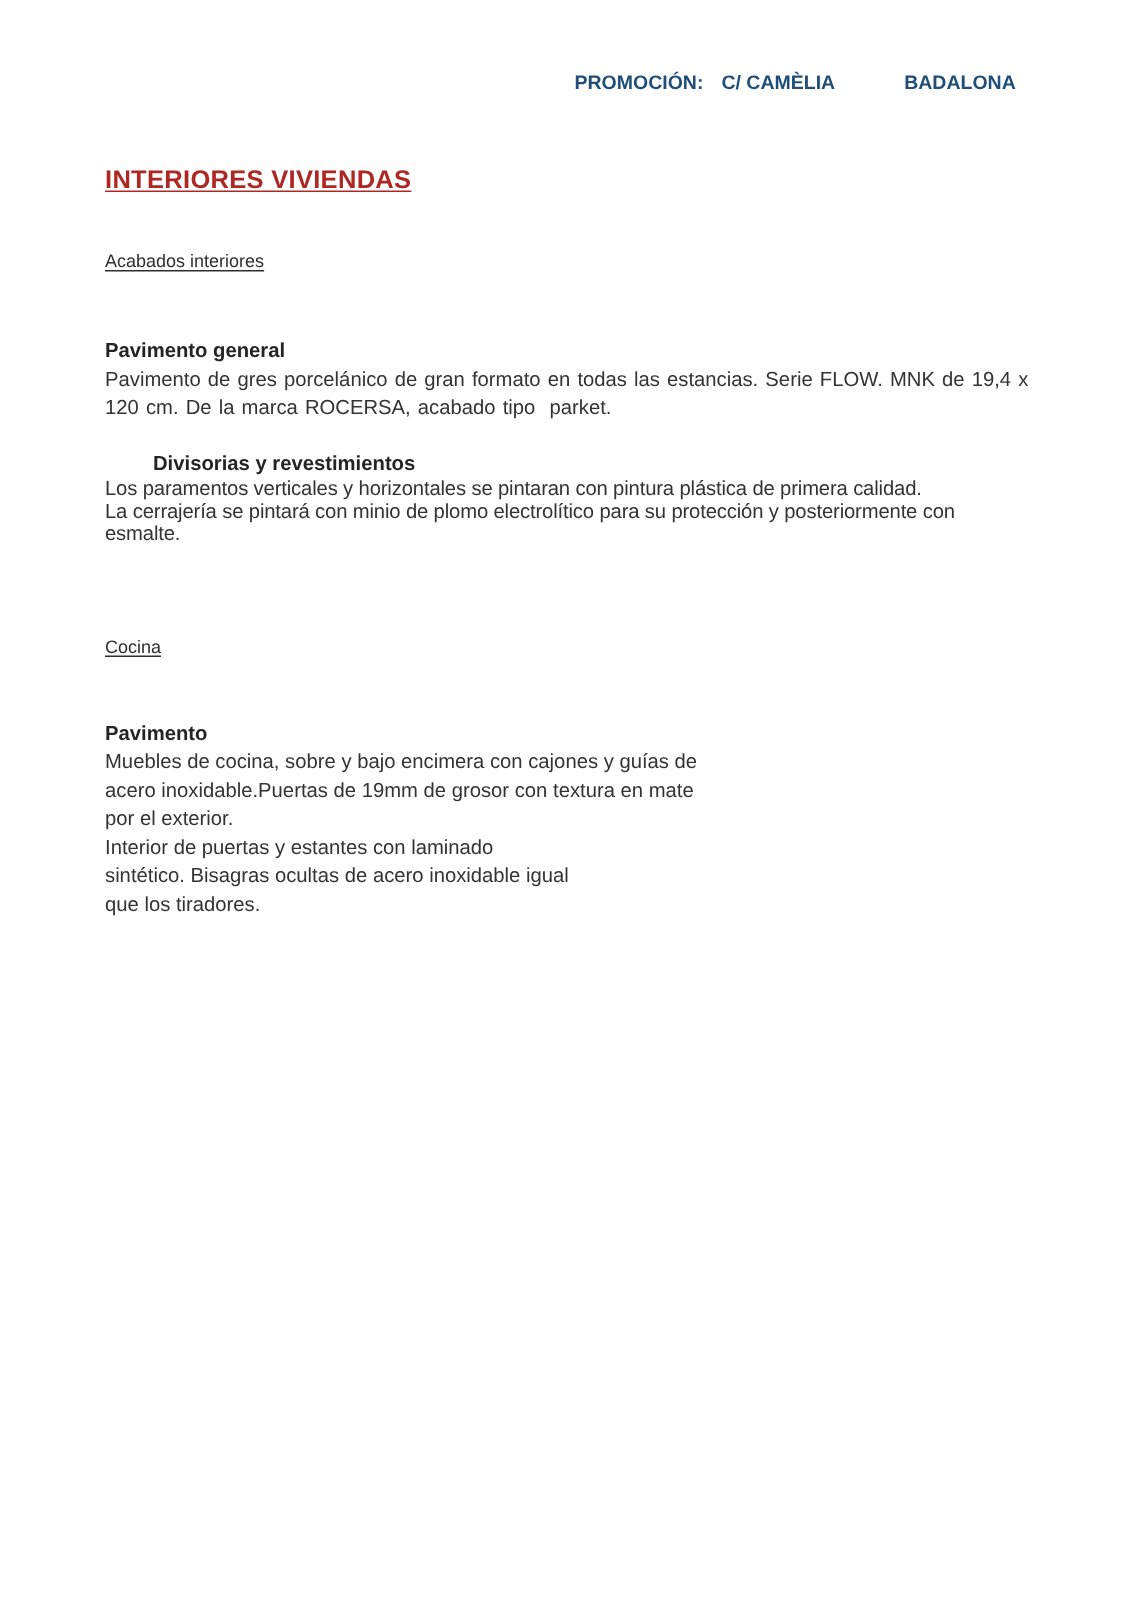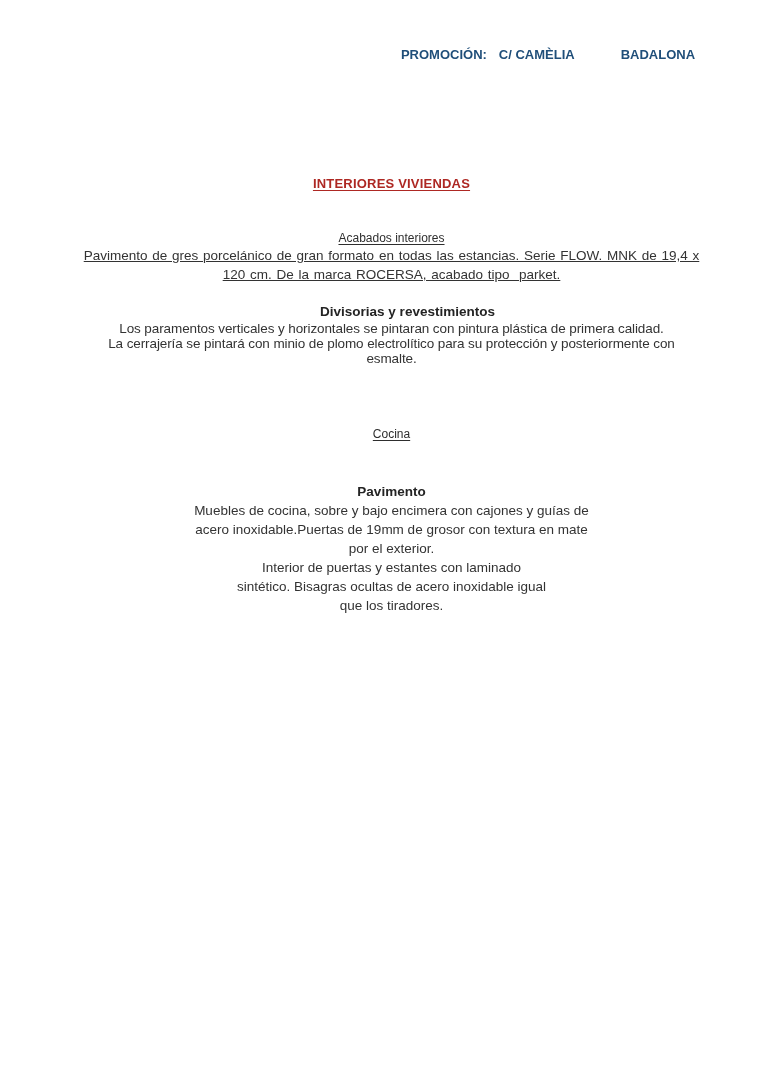--- a/index.html
+++ b/index.html
@@ -13,38 +13,37 @@
     overflow: hidden;
     font-family: "Liberation Sans", sans-serif;
     color: #333333;
   }
   .doc-page {
     box-sizing: border-box;
     width: 763px;
     height: 1080px;
     padding: 47px 50px 0 70px;
     background: #ffffff;
-    text-align: center;
   }
   
   .promo-header {
     margin-left: 313px;
     font-size: 13px;
     font-weight: bold;
     color: var(--header-blue, #1F4E79);
     line-height: 16px;
     white-space: nowrap;
   }
   .promo-header .street { margin-left: 12px; }
   .promo-header .city   { margin-left: 46px; }
 
   
   .main-title {
-    margin-top: 113px;
-    font-size: 13px;
+    margin-top: 49px;
+    font-size: 17px;
     font-weight: bold;
     color: var(--title-red, #AE2823);
     text-decoration: underline;
     text-underline-offset: 2px;
     line-height: 16px;
     letter-spacing: 0.2px;
   }
 
   
   .subtitle {
@@ -69,37 +68,38 @@
   .mt-paint   { margin-top: 17px; }
   .mt-kitchen { margin-top: 40px; }
 
   .para {
     font-size: 13.5px;
     line-height: 19px;
     color: #333333;
     white-space: pre;       
     margin: 0;
   }
-  .para.justified { word-spacing: 1px; text-decoration: underline; }
+  .para.justified { word-spacing: 1px; }
   .para.tight     { line-height: 15px; letter-spacing: -0.1px; }
 </style>
 </head>
 <body>
 
 <div class="doc-page">
 
   <div class="promo-header">
     <span>PROMOCIÓN:</span><span class="street">C/ CAMÈLIA</span><span class="city">BADALONA</span>
   </div>
 
   <div class="main-title">INTERIORES VIVIENDAS</div>
 
   <div class="subtitle first">Acabados interiores</div>
 
   <div>
+    <div class="sec-heading mt-first">Pavimento general</div>
     <p class="para justified">Pavimento de gres porcelánico de gran formato en todas las estancias. Serie FLOW. MNK de 19,4 x
 120 cm. De la marca ROCERSA, acabado tipo  parket.</p>
   </div>
 
   <div>
     <div class="sec-heading mt-normal">Divisorias y revestimientos</div>
   </div>
 
 
   <div>

